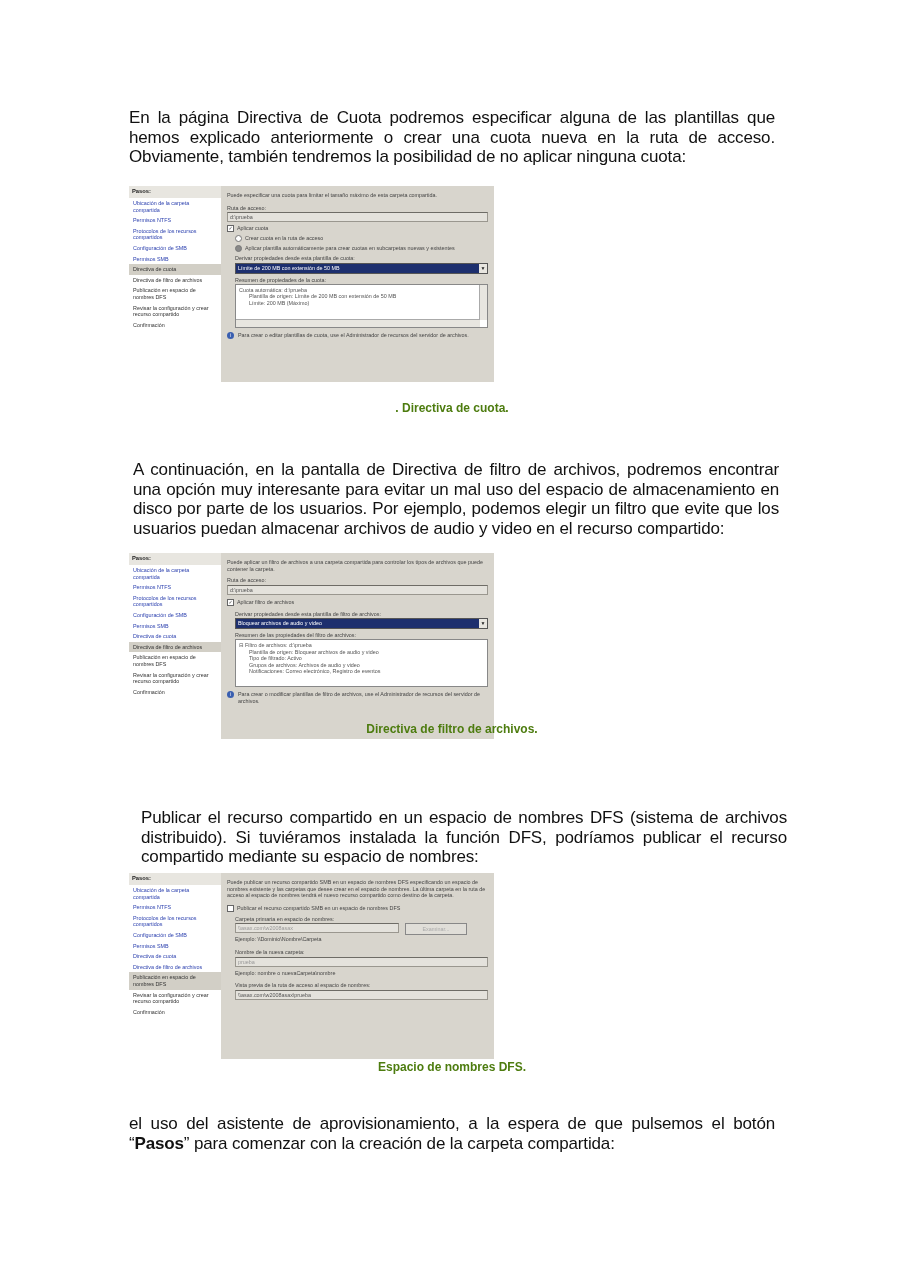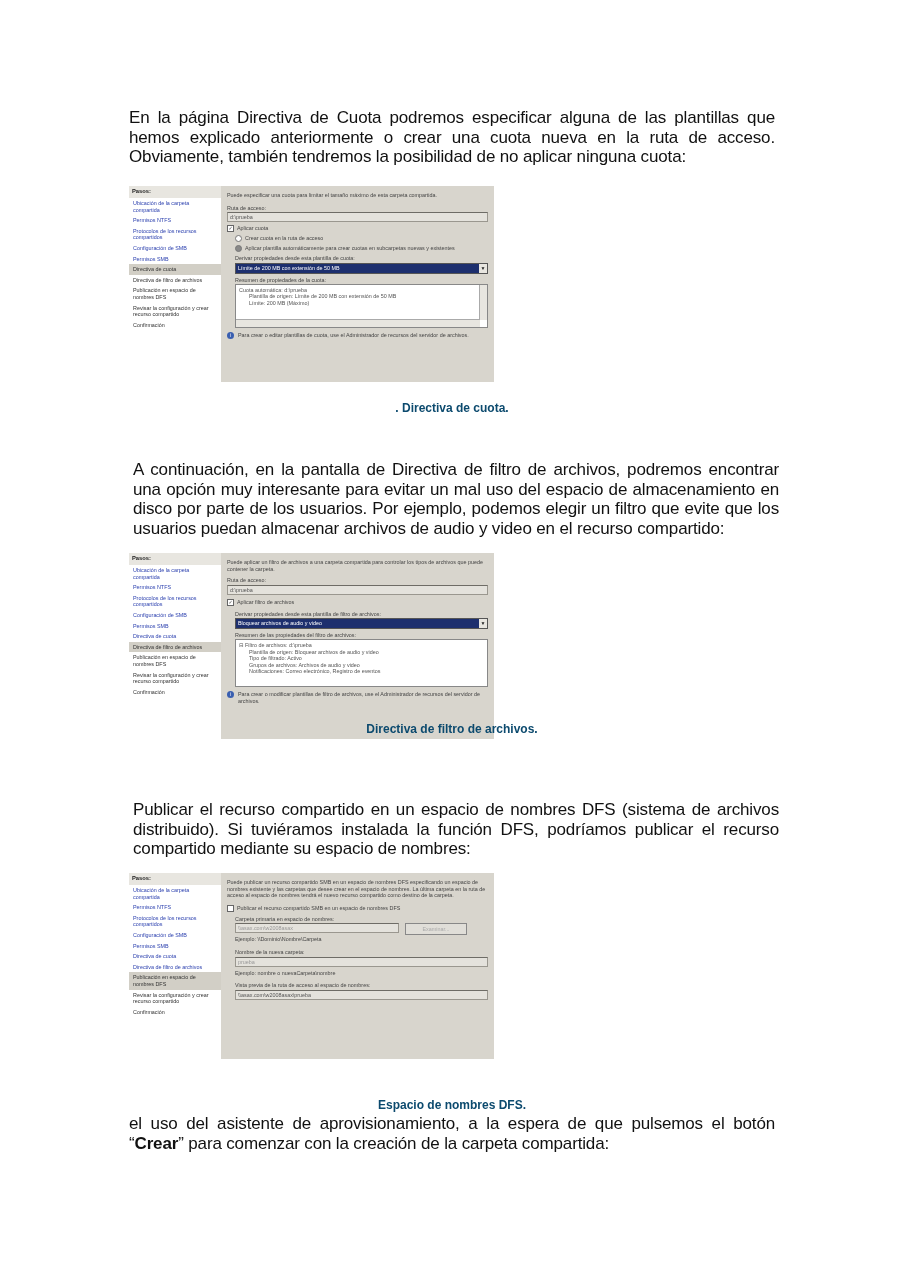--- a/index.html
+++ b/index.html
@@ -1,18 +1,18 @@
 <!DOCTYPE html>
 <html><head>
 <meta charset="utf-8">
 <style>
   html, body { margin:0; padding:0; background:#ffffff; }
   body { width:906px; height:1280px; position:relative; overflow:hidden; font-family:"Liberation Sans", sans-serif; color:#111; }
   .para { position:absolute; left:129px; width:646px; font-size:17px; line-height:19.6px; text-align:justify; letter-spacing:-0.15px; }
-  .caption { position:absolute; left:129px; width:646px; text-align:center; color:#0c4a6e; font-weight:bold; font-size:12px; }
+  .caption { position:absolute; left:129px; width:646px; text-align:center; color:#4d7c0f; font-weight:bold; font-size:12px; }
   .shot { position:absolute; left:129px; width:365px; background:#d8d5cd; overflow:hidden; font-size:5.4px; line-height:6.6px; color:#444; }
   .shot .side { position:absolute; left:0; top:0; bottom:0; width:92px; background:#ffffff; }
   .shot .side .head { background:#e8e6e0; font-weight:bold; color:#222; padding:2px 3px; font-size:5.8px; height:8px; }
   .shot .side .step { padding:2px 4px; color:#2a3fae; }
   .shot .side .step.active { background:#d2cfc6; color:#333; }
   .shot .side .step.future { color:#333; }
   .shot .main { position:absolute; left:92px; top:0; right:0; bottom:0; padding:6px 6px 0 6px; background:#d8d5cd; }
   .shot .lbl { color:#444; margin:0; }
   .shot .field { height:8px; border:1px solid #9a978f; border-top-color:#6e6c66; background:#e4e2dc; color:#555; padding-left:2px; line-height:8px; margin:1px 0 3px 0; }
   .shot .field.disabled { color:#999; }
@@ -114,21 +114,21 @@
     </div>
     <div class="info">
         <span class="i">i</span>
         <span>Para crear o modificar plantillas de filtro de archivos, use el Administrador de recursos del servidor de archivos.</span>
       </div>
   </div>
 </div>
 
 <div class="caption" style="top:722px;text-align:center;">Directiva de filtro de archivos.</div>
 
-<p class="para" style="top:796px;margin:4px;">Publicar el recurso compartido en un espacio de nombres DFS (sistema de archivos distribuido). Si tuviéramos instalada la función DFS, podríamos publicar el recurso compartido mediante su espacio de nombres:</p>
+<p class="para" style="top:796px;margin:12px;">Publicar el recurso compartido en un espacio de nombres DFS (sistema de archivos distribuido). Si tuviéramos instalada la función DFS, podríamos publicar el recurso compartido mediante su espacio de nombres:</p>
 
 <div class="shot" style="top:873px;height:186px;">
   <div class="side">
     <div class="head">Pasos:</div>
     <div class="step">Ubicación de la carpeta compartida</div>
     <div class="step">Permisos NTFS</div>
     <div class="step">Protocolos de los recursos compartidos</div>
     <div class="step">Configuración de SMB</div>
     <div class="step">Permisos SMB</div>
     <div class="step">Directiva de cuota</div>
@@ -147,15 +147,15 @@
       <div class="lbl" style="margin-bottom:6px;">Ejemplo: \\Dominio\Nombre\Carpeta</div>
       <div class="lbl">Nombre de la nueva carpeta:</div>
       <div class="field disabled">prueba</div>
       <div class="lbl" style="margin-bottom:6px;">Ejemplo: nombre o nuevaCarpeta\nombre</div>
       <div class="lbl">Vista previa de la ruta de acceso al espacio de nombres:</div>
       <div class="field">\\asax.com\w2008asax\prueba</div>
     </div>
   </div>
 </div>
 
-<div class="caption" style="top:1098px;">Espacio de nombres DFS.</div>
+<div class="caption" style="top:1060px;">Espacio de nombres DFS.</div>
 
-<p class="para" style="top:1114px;margin:0;"><span>el uso del asistente de aprovisionamiento, a la espera de que pulsemos el botón “</span><b>Crear</b><span>” para comenzar con la creación de la carpeta compartida:</span></p>
+<p class="para" style="top:1114px;margin:0;"><span>el uso del asistente de aprovisionamiento, a la espera de que pulsemos el botón “</span><b>Pasos</b><span>” para comenzar con la creación de la carpeta compartida:</span></p>
 
 </body></html>

